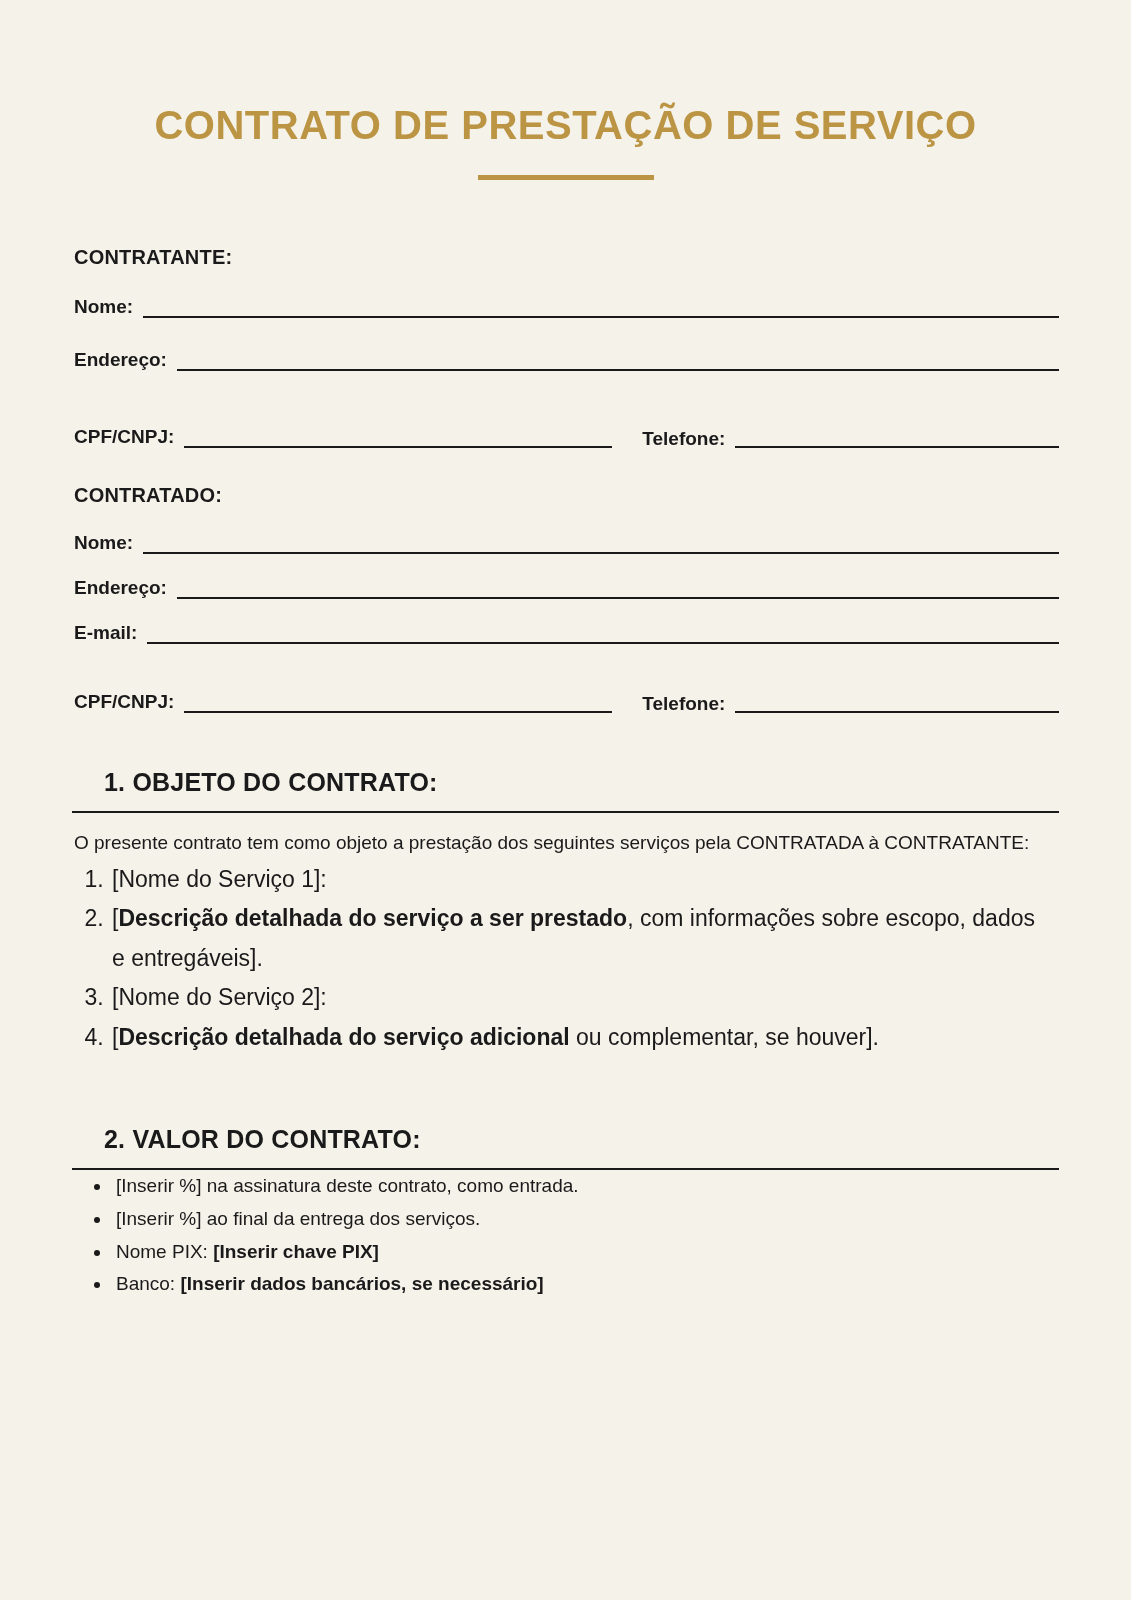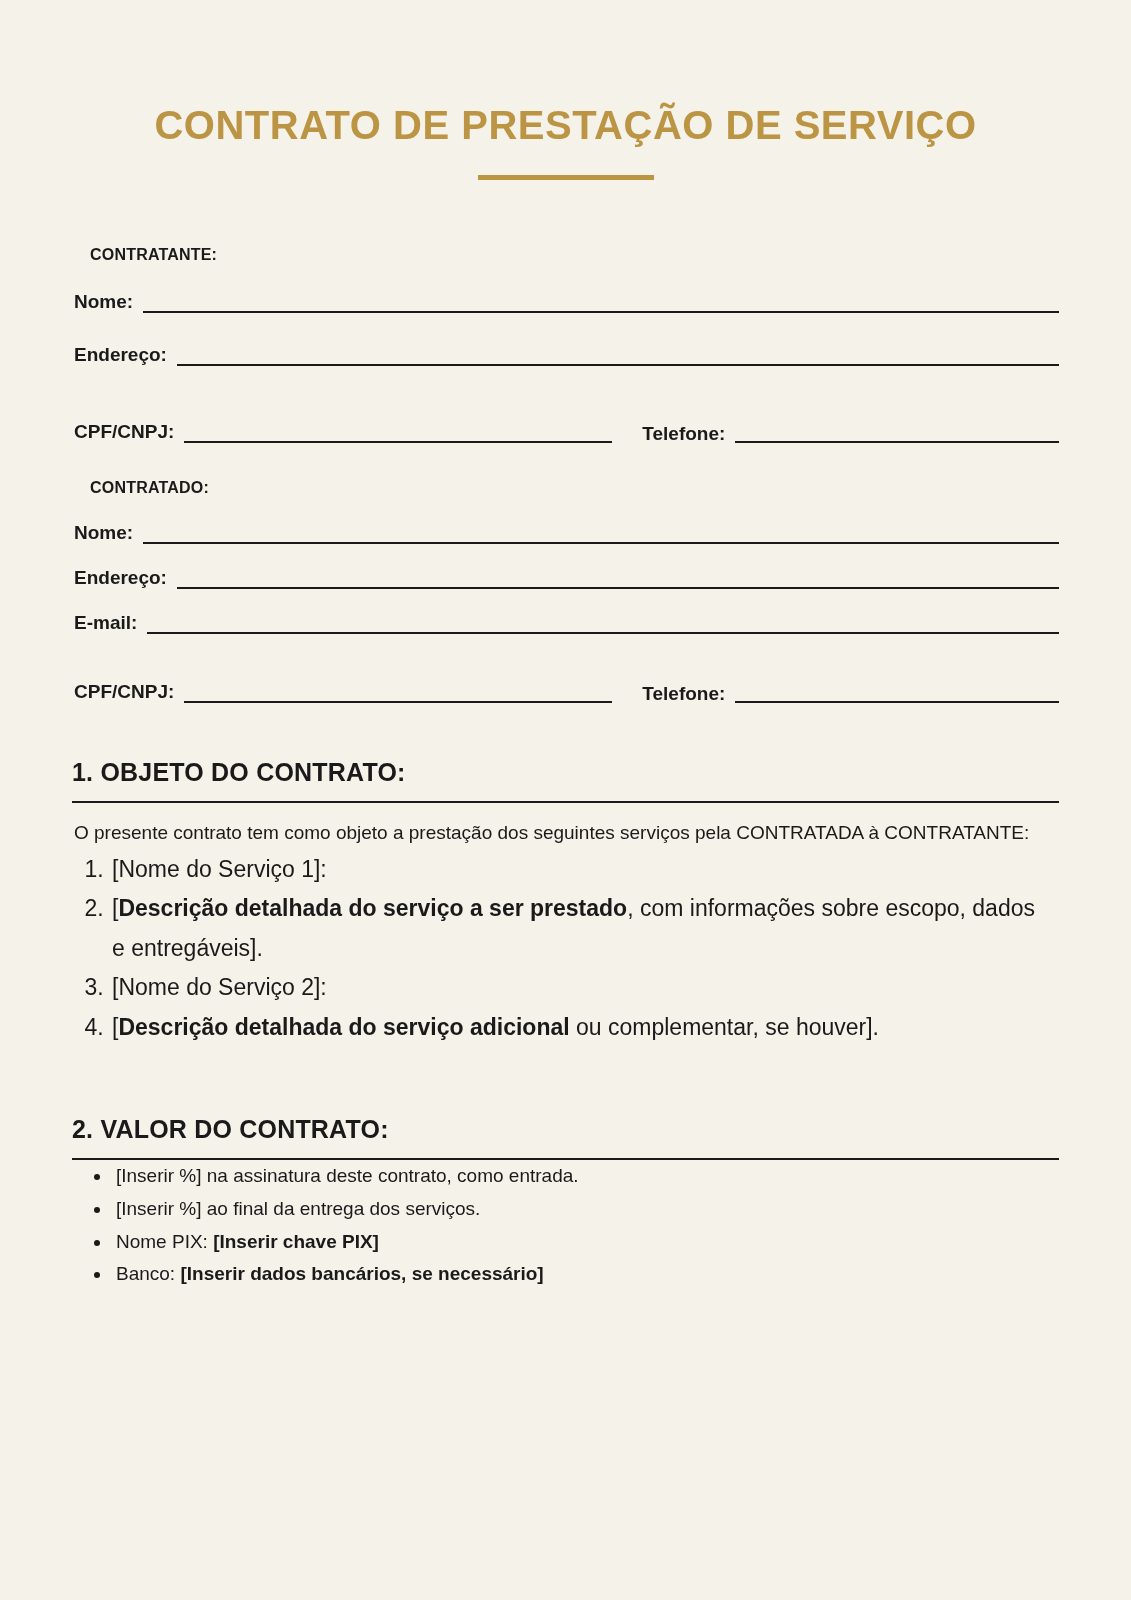--- a/index.html
+++ b/index.html
@@ -39,24 +39,24 @@
     height: 5px;
     background: #BC9544;
     margin: 28px auto 0 auto;
   }
 
   
   .party-block {
     margin: 0 72px 0 74px;
   }
   .party-heading {
-    font-size: 16px;
+    font-size: 20px;
     font-weight: bold;
     letter-spacing: 0.2px;
-    margin: 16px;
+    margin: 0;
   }
   .field-row {
     display: flex;
     align-items: flex-end;
     width: 100%;
   }
   .field-label {
     font-size: 19px;
     font-weight: bold;
     white-space: nowrap;
@@ -89,21 +89,21 @@
     margin-left: 10px;
     align-self: flex-end;
     margin-bottom: 0;
   }
 
   
   .section-heading {
     font-size: 25px;
     font-weight: bold;
     letter-spacing: 0.2px;
-    margin: 0 0 0 72px;
+    margin: 0 0 0 104px;
   }
   .section-rule {
     height: 2px;
     background: #1A1A1A;
     margin: 14px 72px 0 72px;
   }
 
   
   .body-text {
     font-size: 19px;

